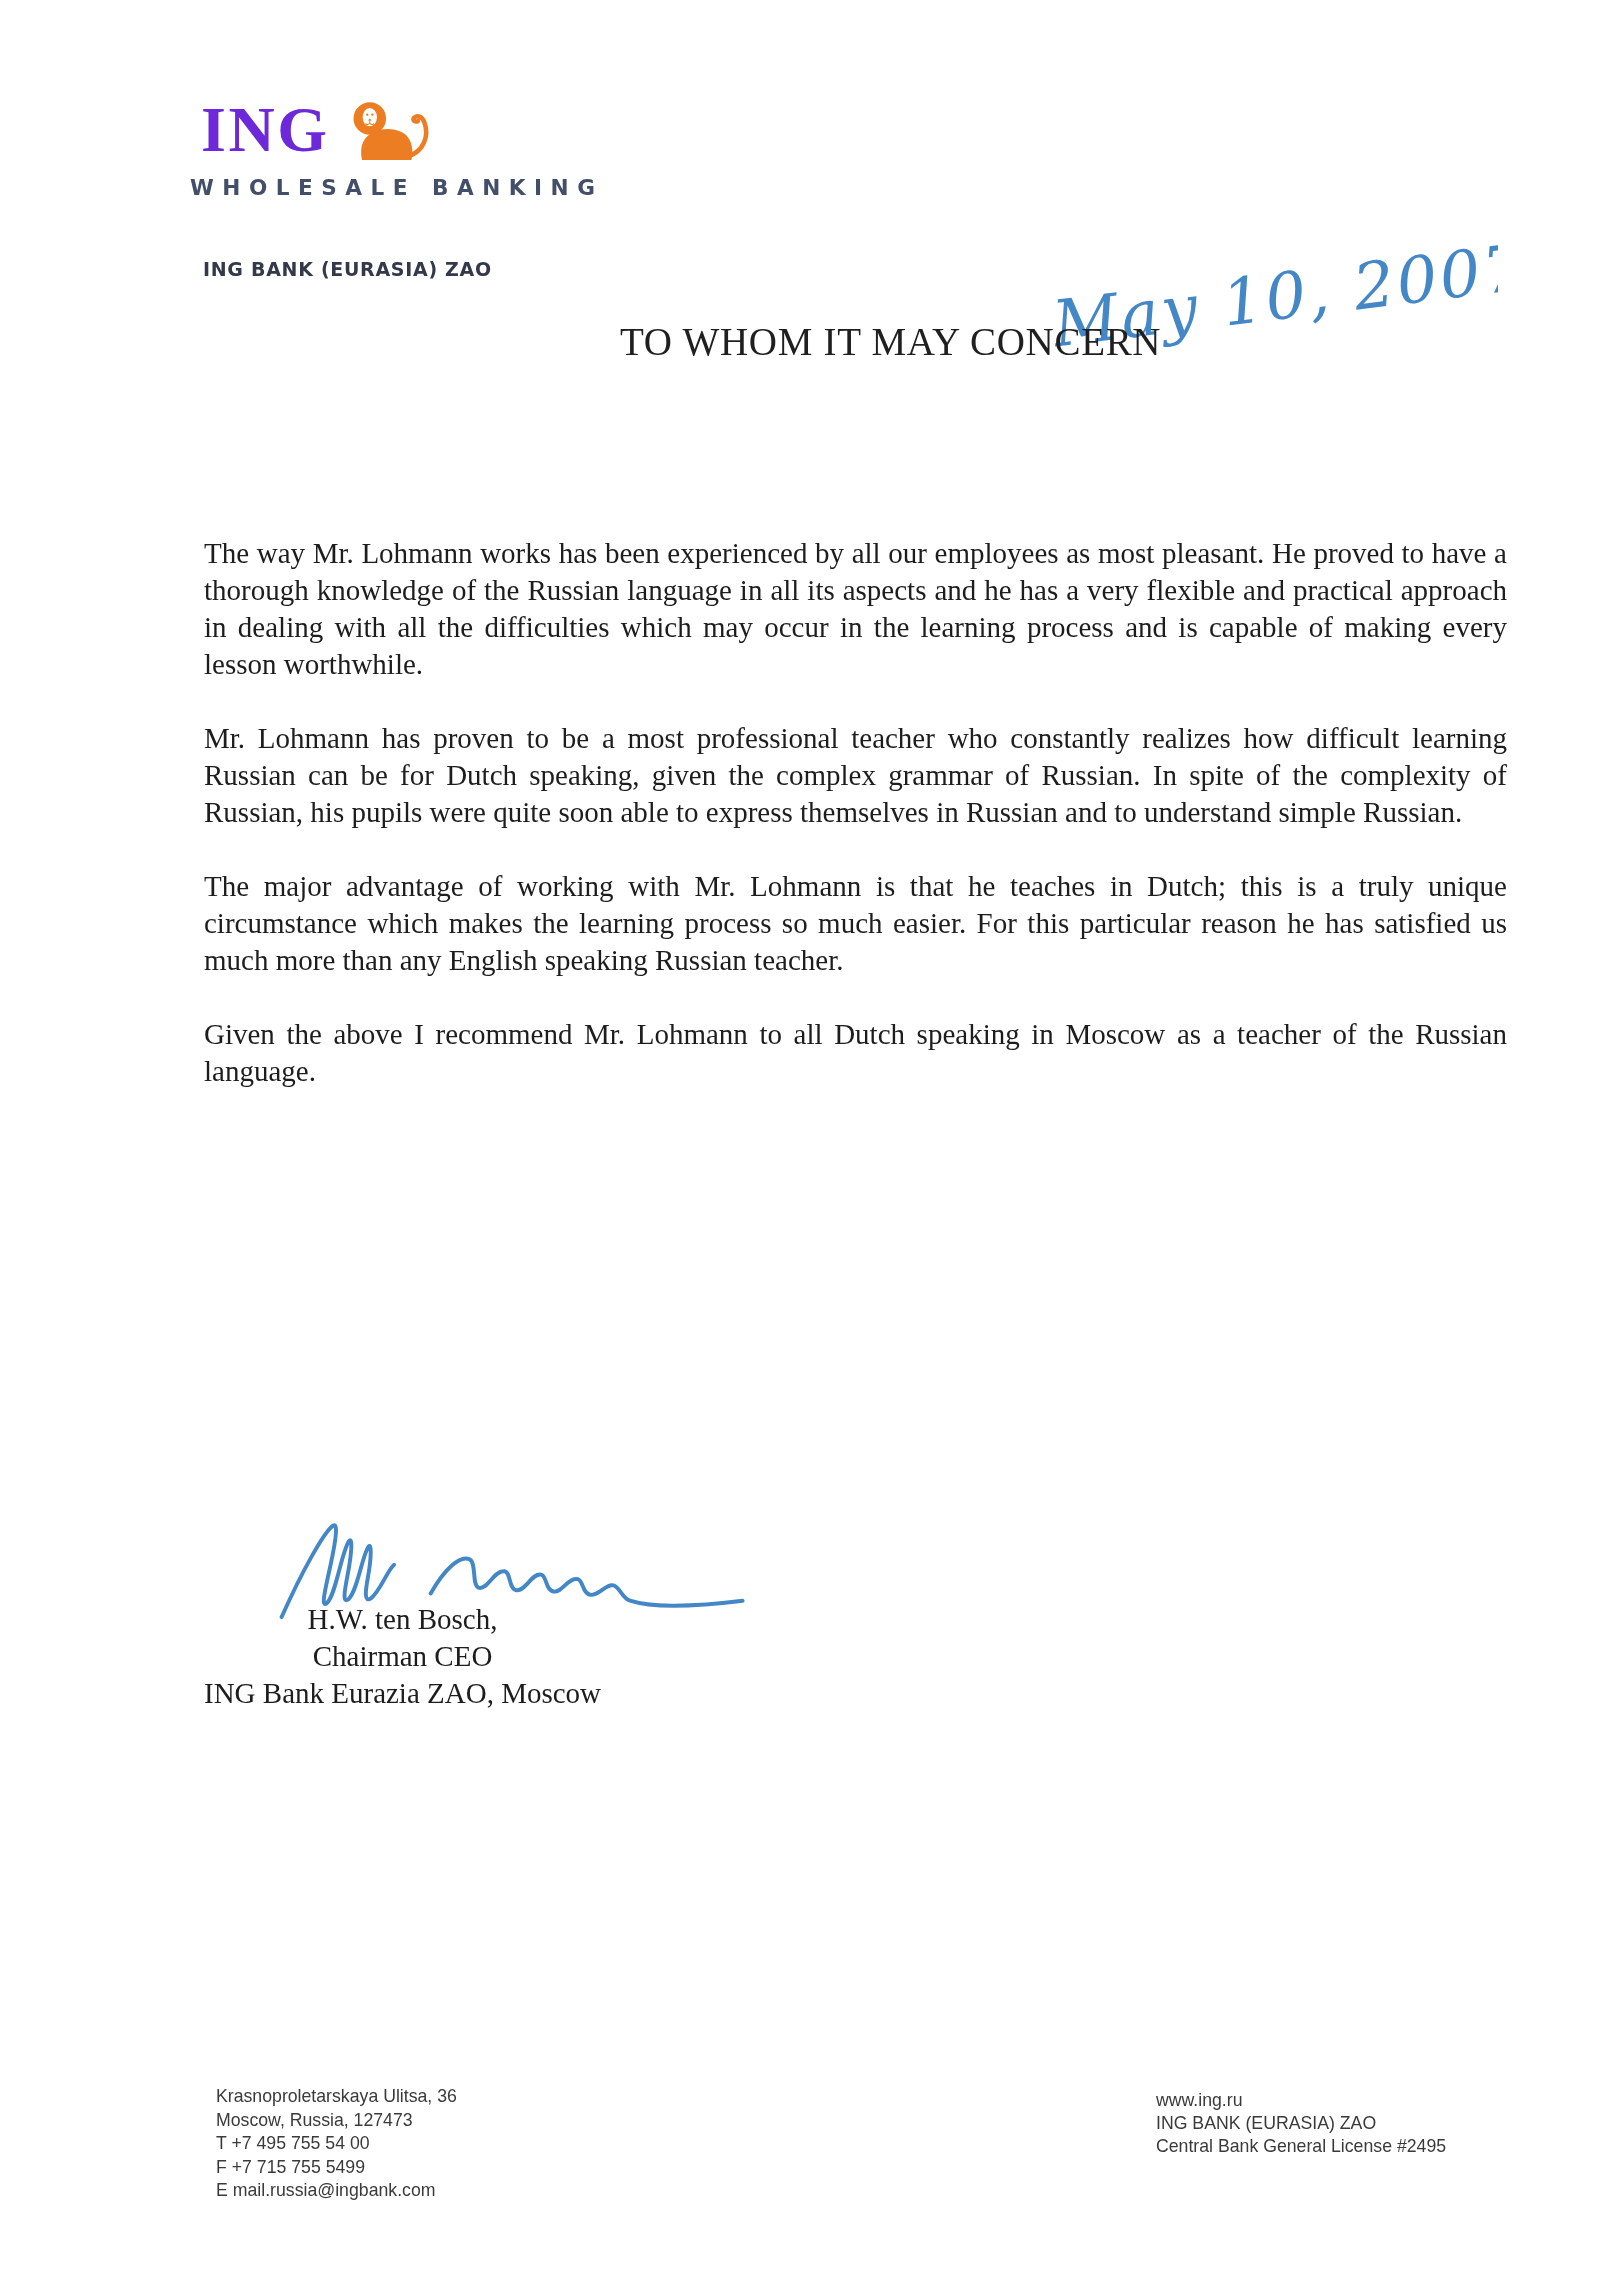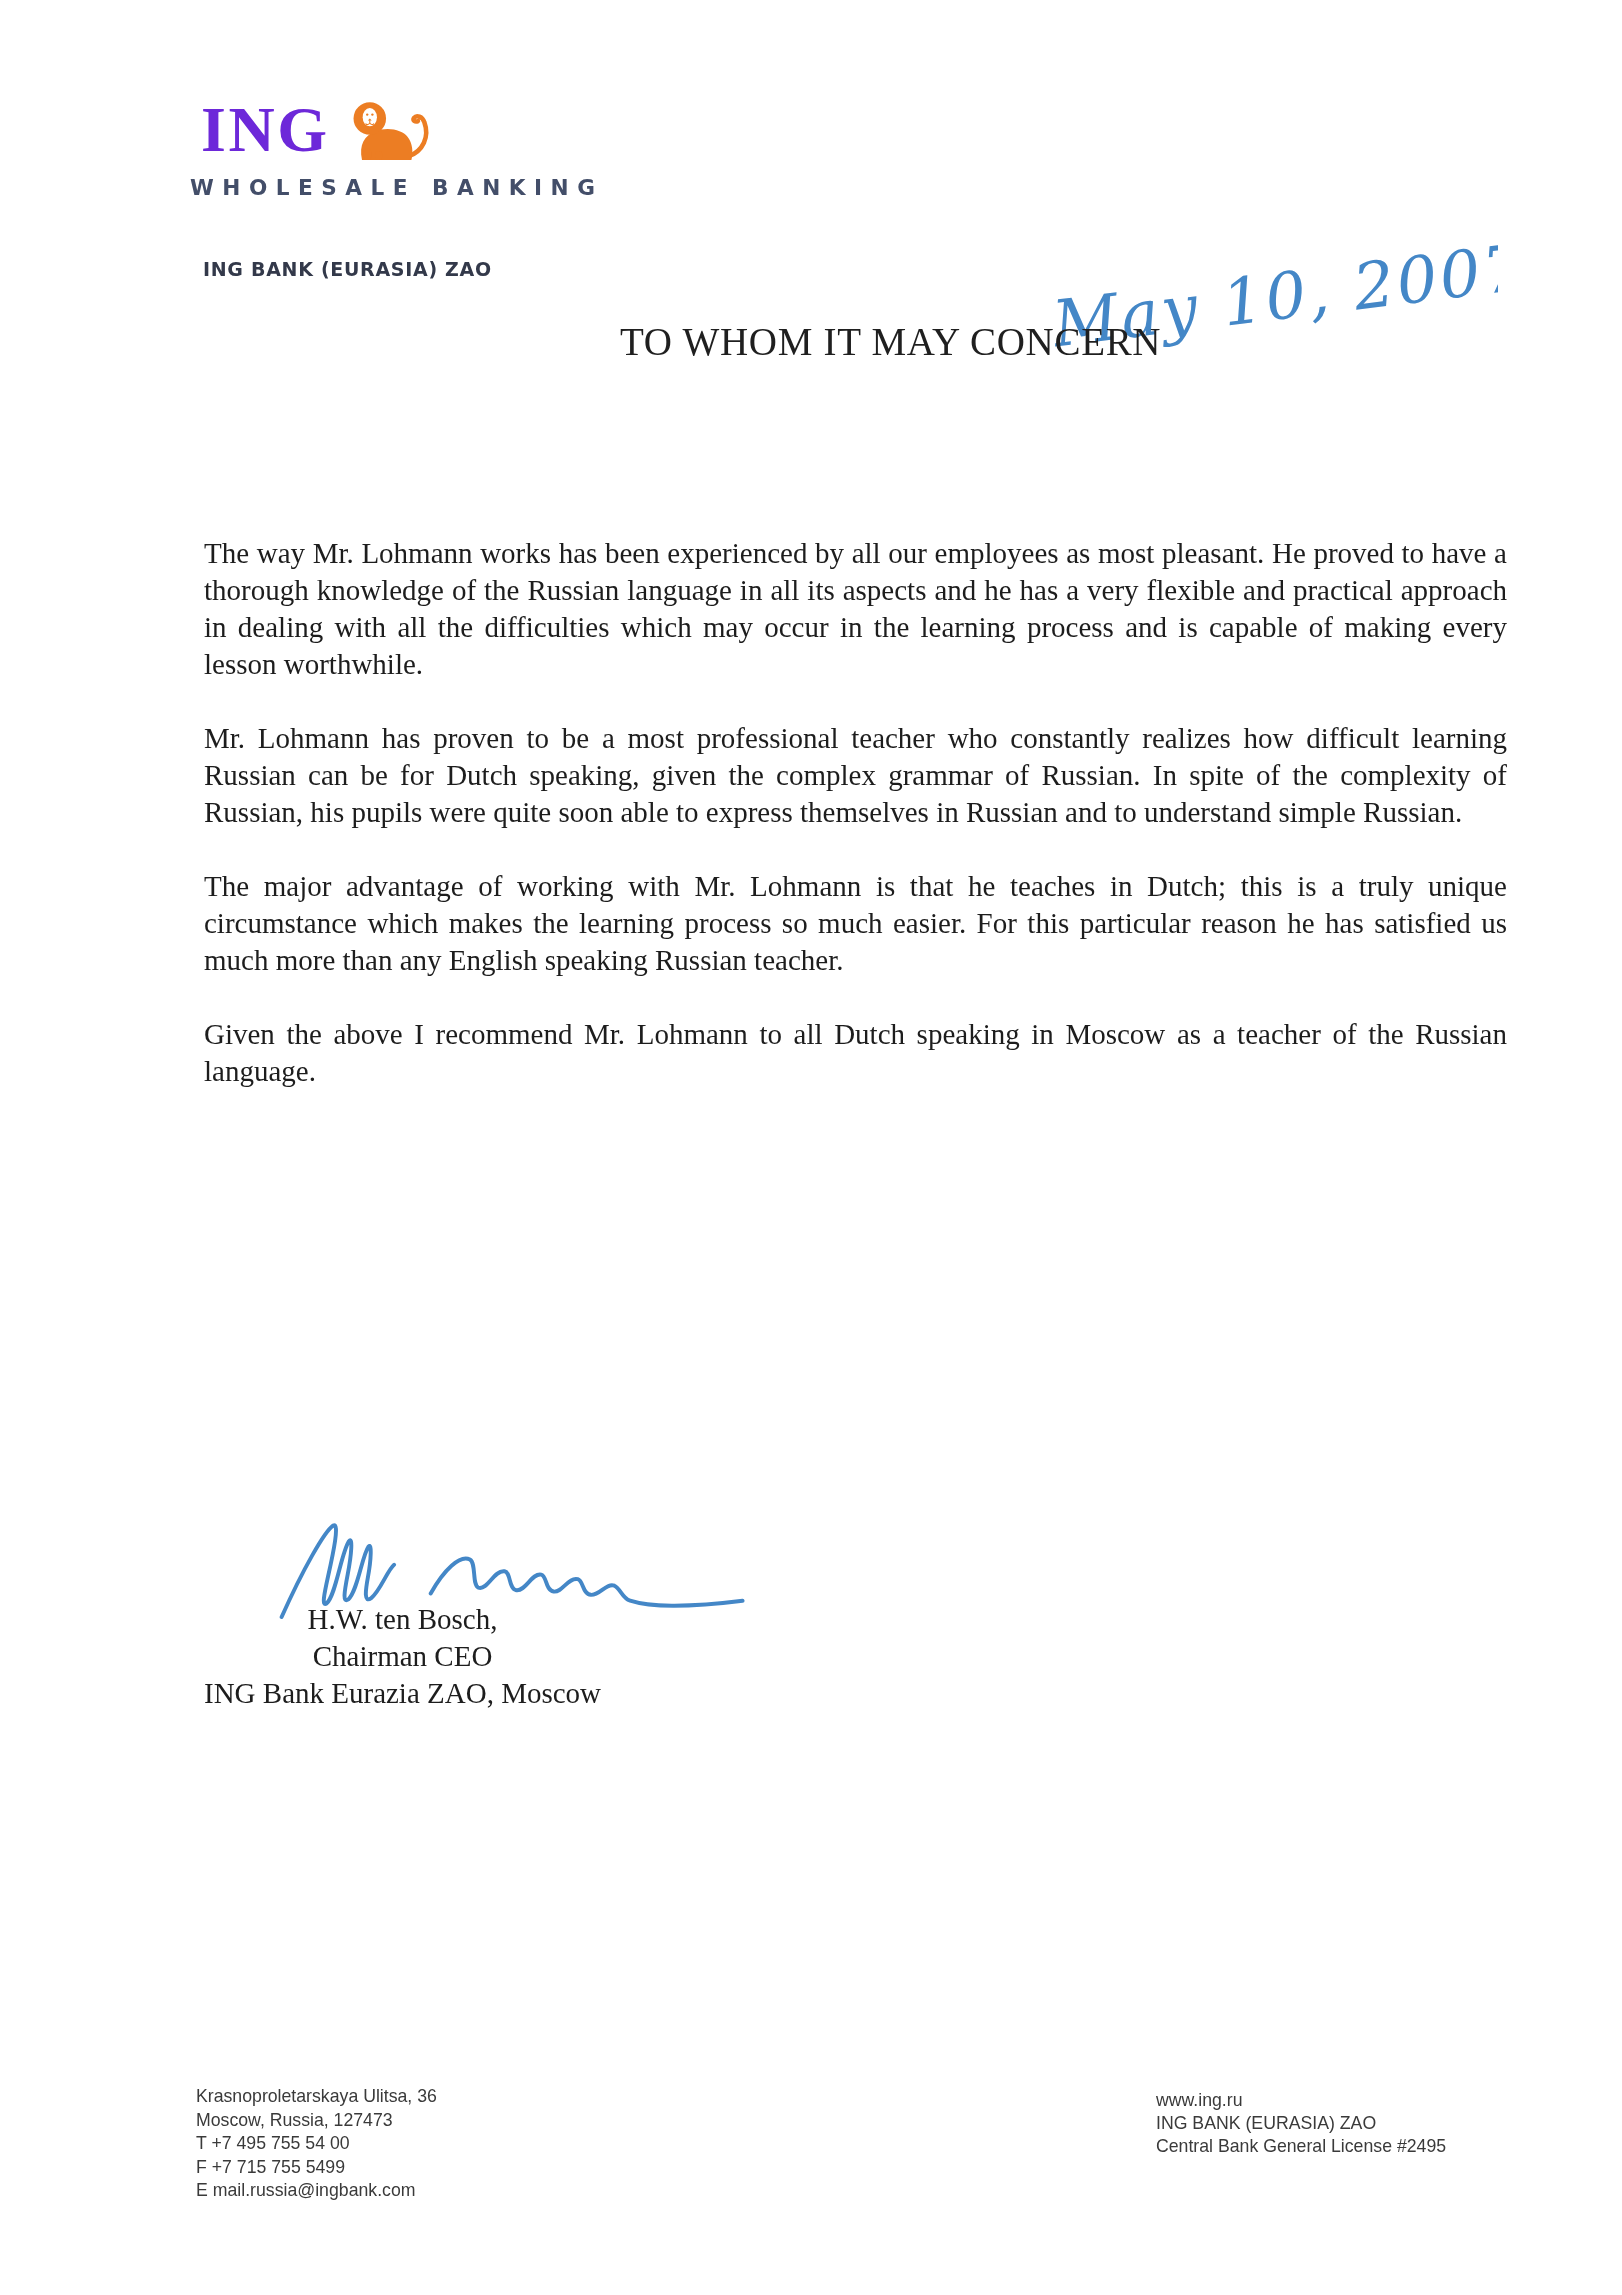--- a/index.html
+++ b/index.html
@@ -111,21 +111,21 @@
     top: 1601px;
     font-size: 29px;
     line-height: 37px;
     color: #1d1d1d;
   }
   .sig-block div { white-space: nowrap; text-align: center; }
 
   
   .footer-left {
     position: absolute;
-    left: 196px;
+    left: 216px;
     top: 2085px;
     font-family: "Liberation Sans", sans-serif;
     font-size: 17.7px;
     line-height: 23.5px;
     color: #3a3a3a;
   }
   .footer-right {
     position: absolute;
     left: 1120px;
     top: 2089px;

